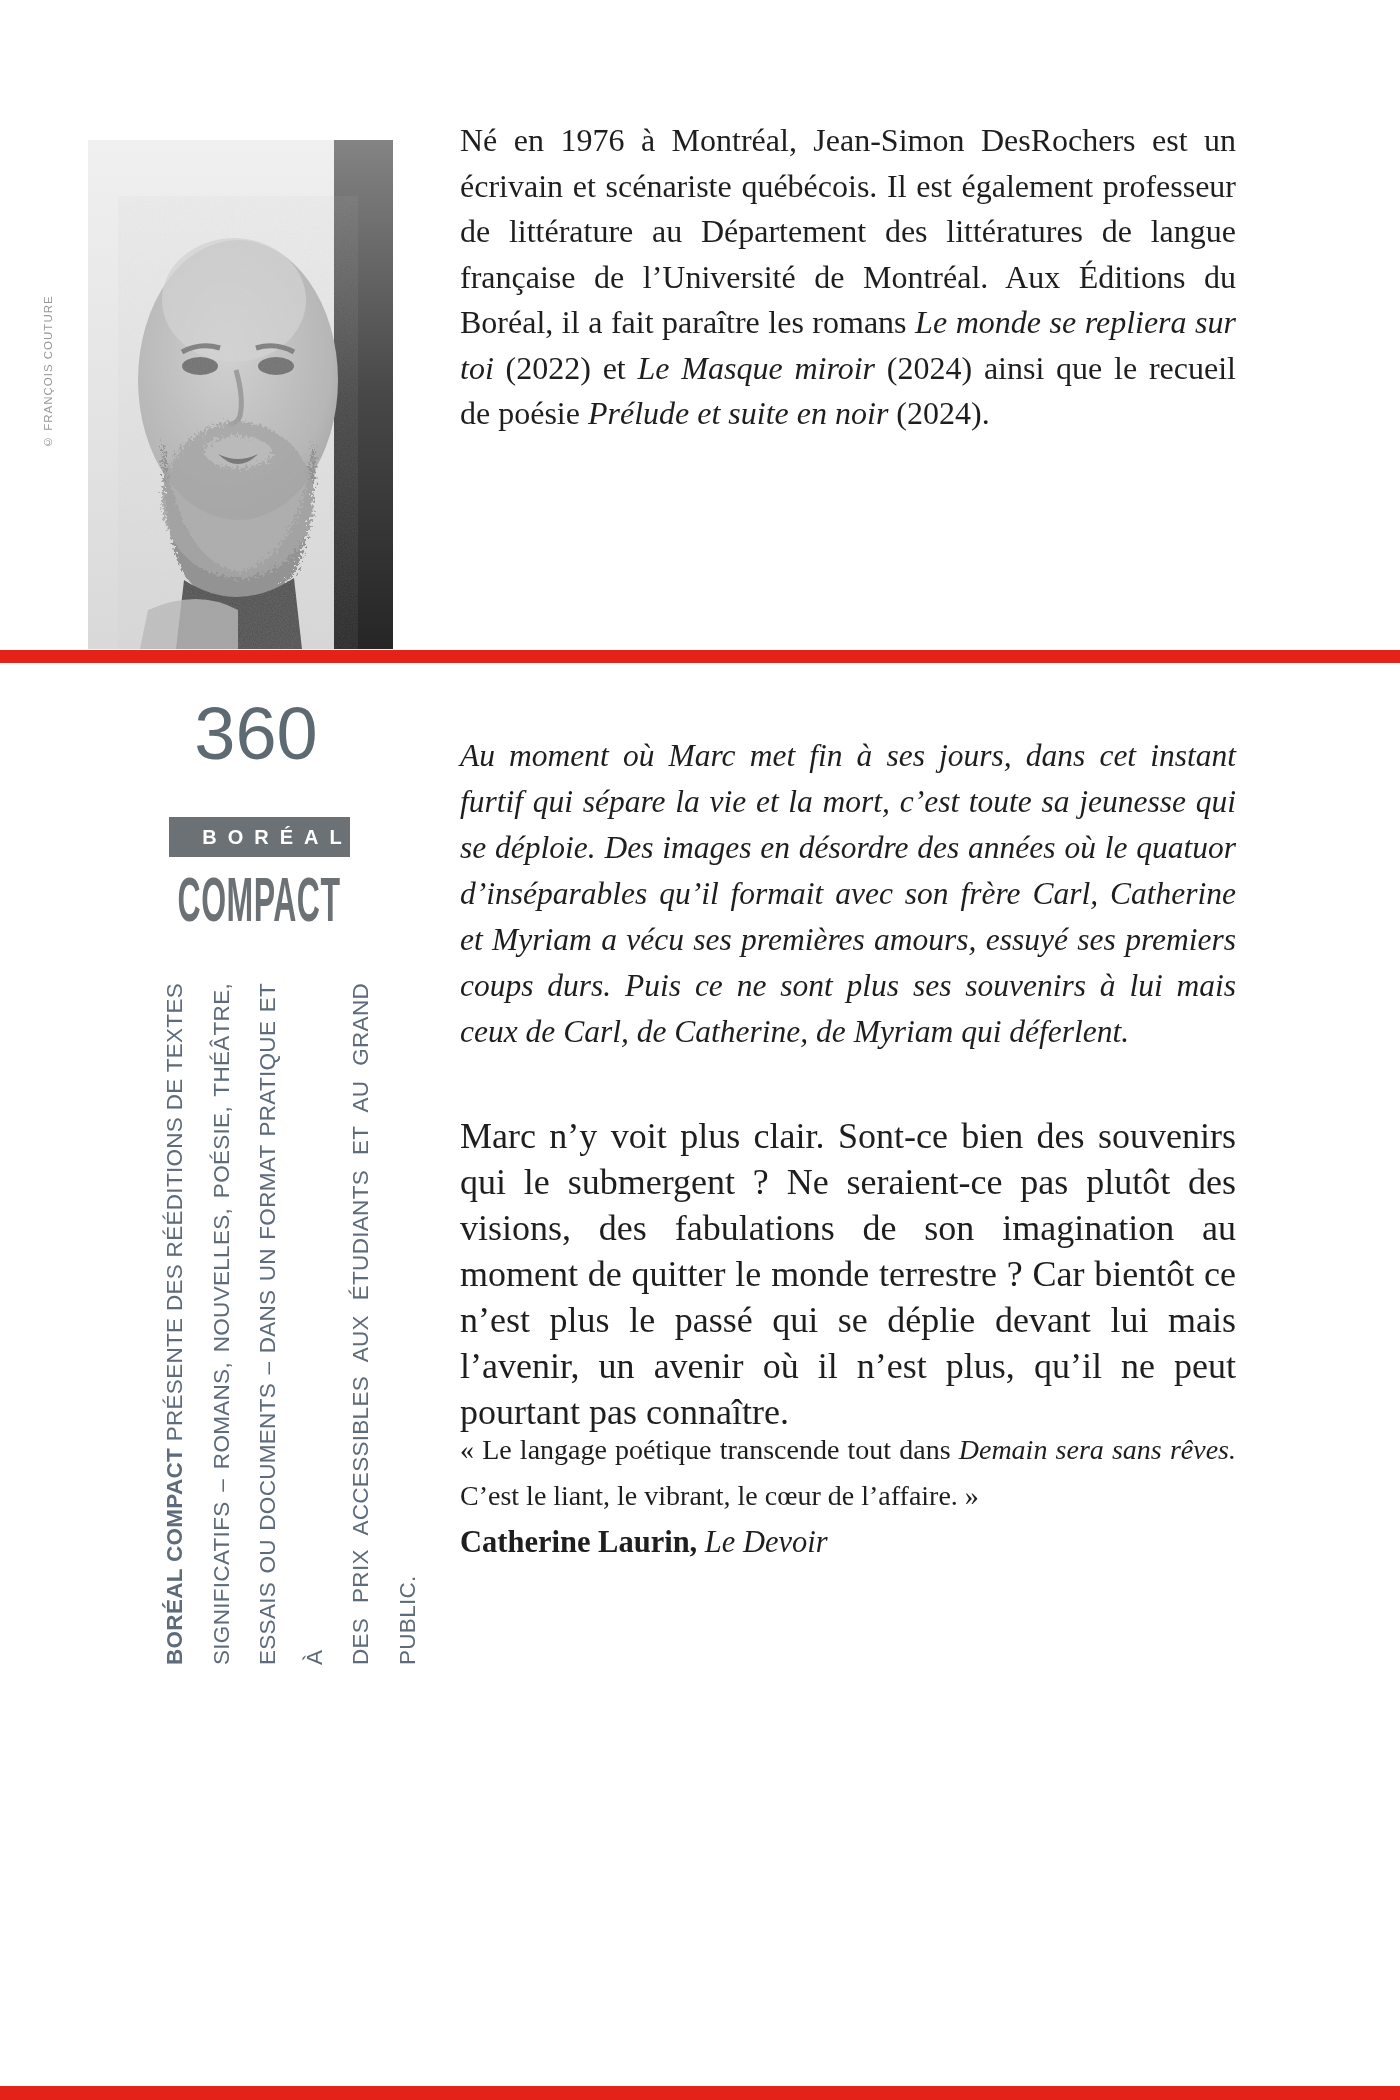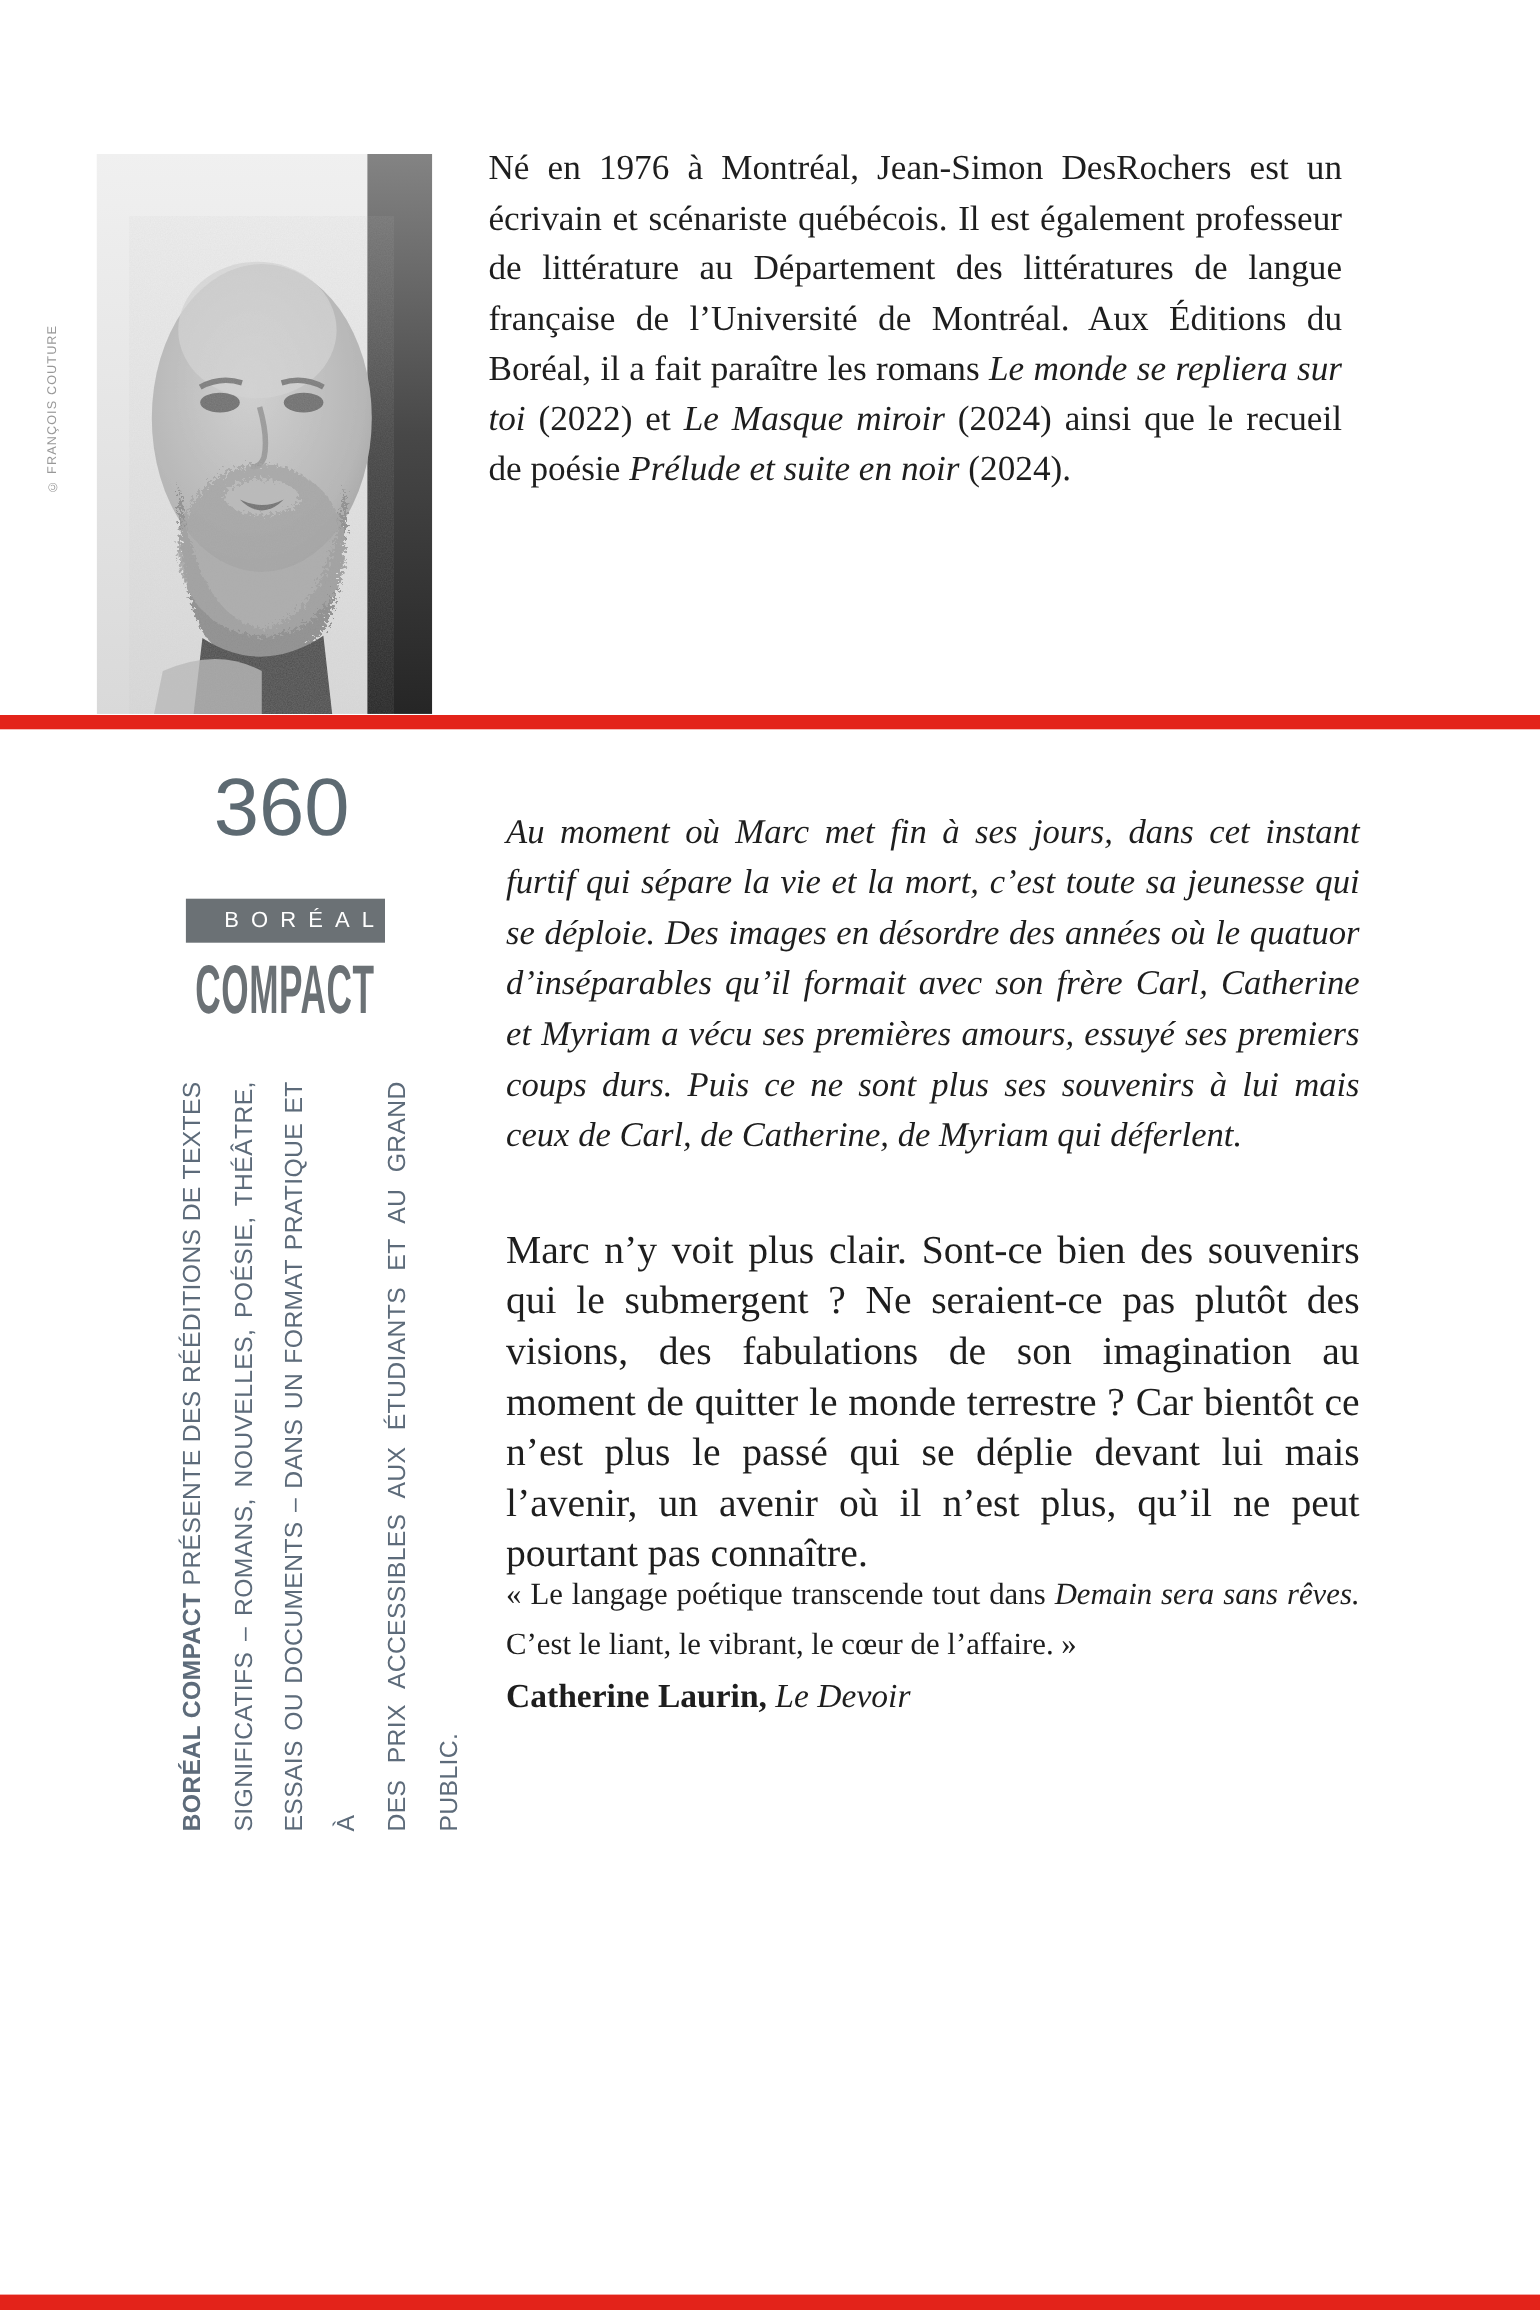--- a/index.html
+++ b/index.html
@@ -56,21 +56,21 @@
     position:absolute;left:166px;top:694px;width:180px;
     text-align:center;
     font-family:Liberation Sans, sans-serif;
     font-size:74px;line-height:80px;
     color:var(--number-grey);
   }
   .brand-box{
     position:absolute;left:169px;top:817px;width:181px;height:40px;
     background:var(--logo-grey);
     display:flex;align-items:center;justify-content:center;
-    font-family:"Liberation Sans",sans-serif;font-weight:normal;
+    font-family:"Liberation Sans",sans-serif;font-weight:bold;
     font-size:20px;letter-spacing:11px;text-indent:11px;
     color:#ffffff;white-space:nowrap;padding-left:25px;
   }
   .series-name{
     position:absolute;left:168px;top:866px;width:182px;
     text-align:center;
     font-family:"Liberation Sans",sans-serif;font-weight:bold;
     font-size:32px;line-height:34px;letter-spacing:0.5px;
     color:var(--logo-grey);
     transform:scaleY(1.95);transform-origin:top center;
@@ -89,24 +89,23 @@
   .tagline-line{
     width:682px;
     font-family:"Liberation Sans",sans-serif;
     font-size:22.5px;line-height:46.5px;letter-spacing:0.3px;
     color:var(--tagline-slate);
     text-align:justify;text-align-last:justify;
   }
 
   
   .bio{
-    position:absolute;left:444px;top:118px;width:776px;
+    position:absolute;left:460px;top:118px;width:776px;
     font-size:32px;line-height:45.5px;
     text-align:justify;
-    margin-top:12px;
   }
   .synopsis-p1{
     position:absolute;left:460px;top:733px;width:776px;
     font-size:31.5px;line-height:46px;
     text-align:justify;
     font-style:italic;
   }
   .synopsis-p2{
     position:absolute;left:460px;top:1113px;width:776px;
     font-size:36px;line-height:46px;

